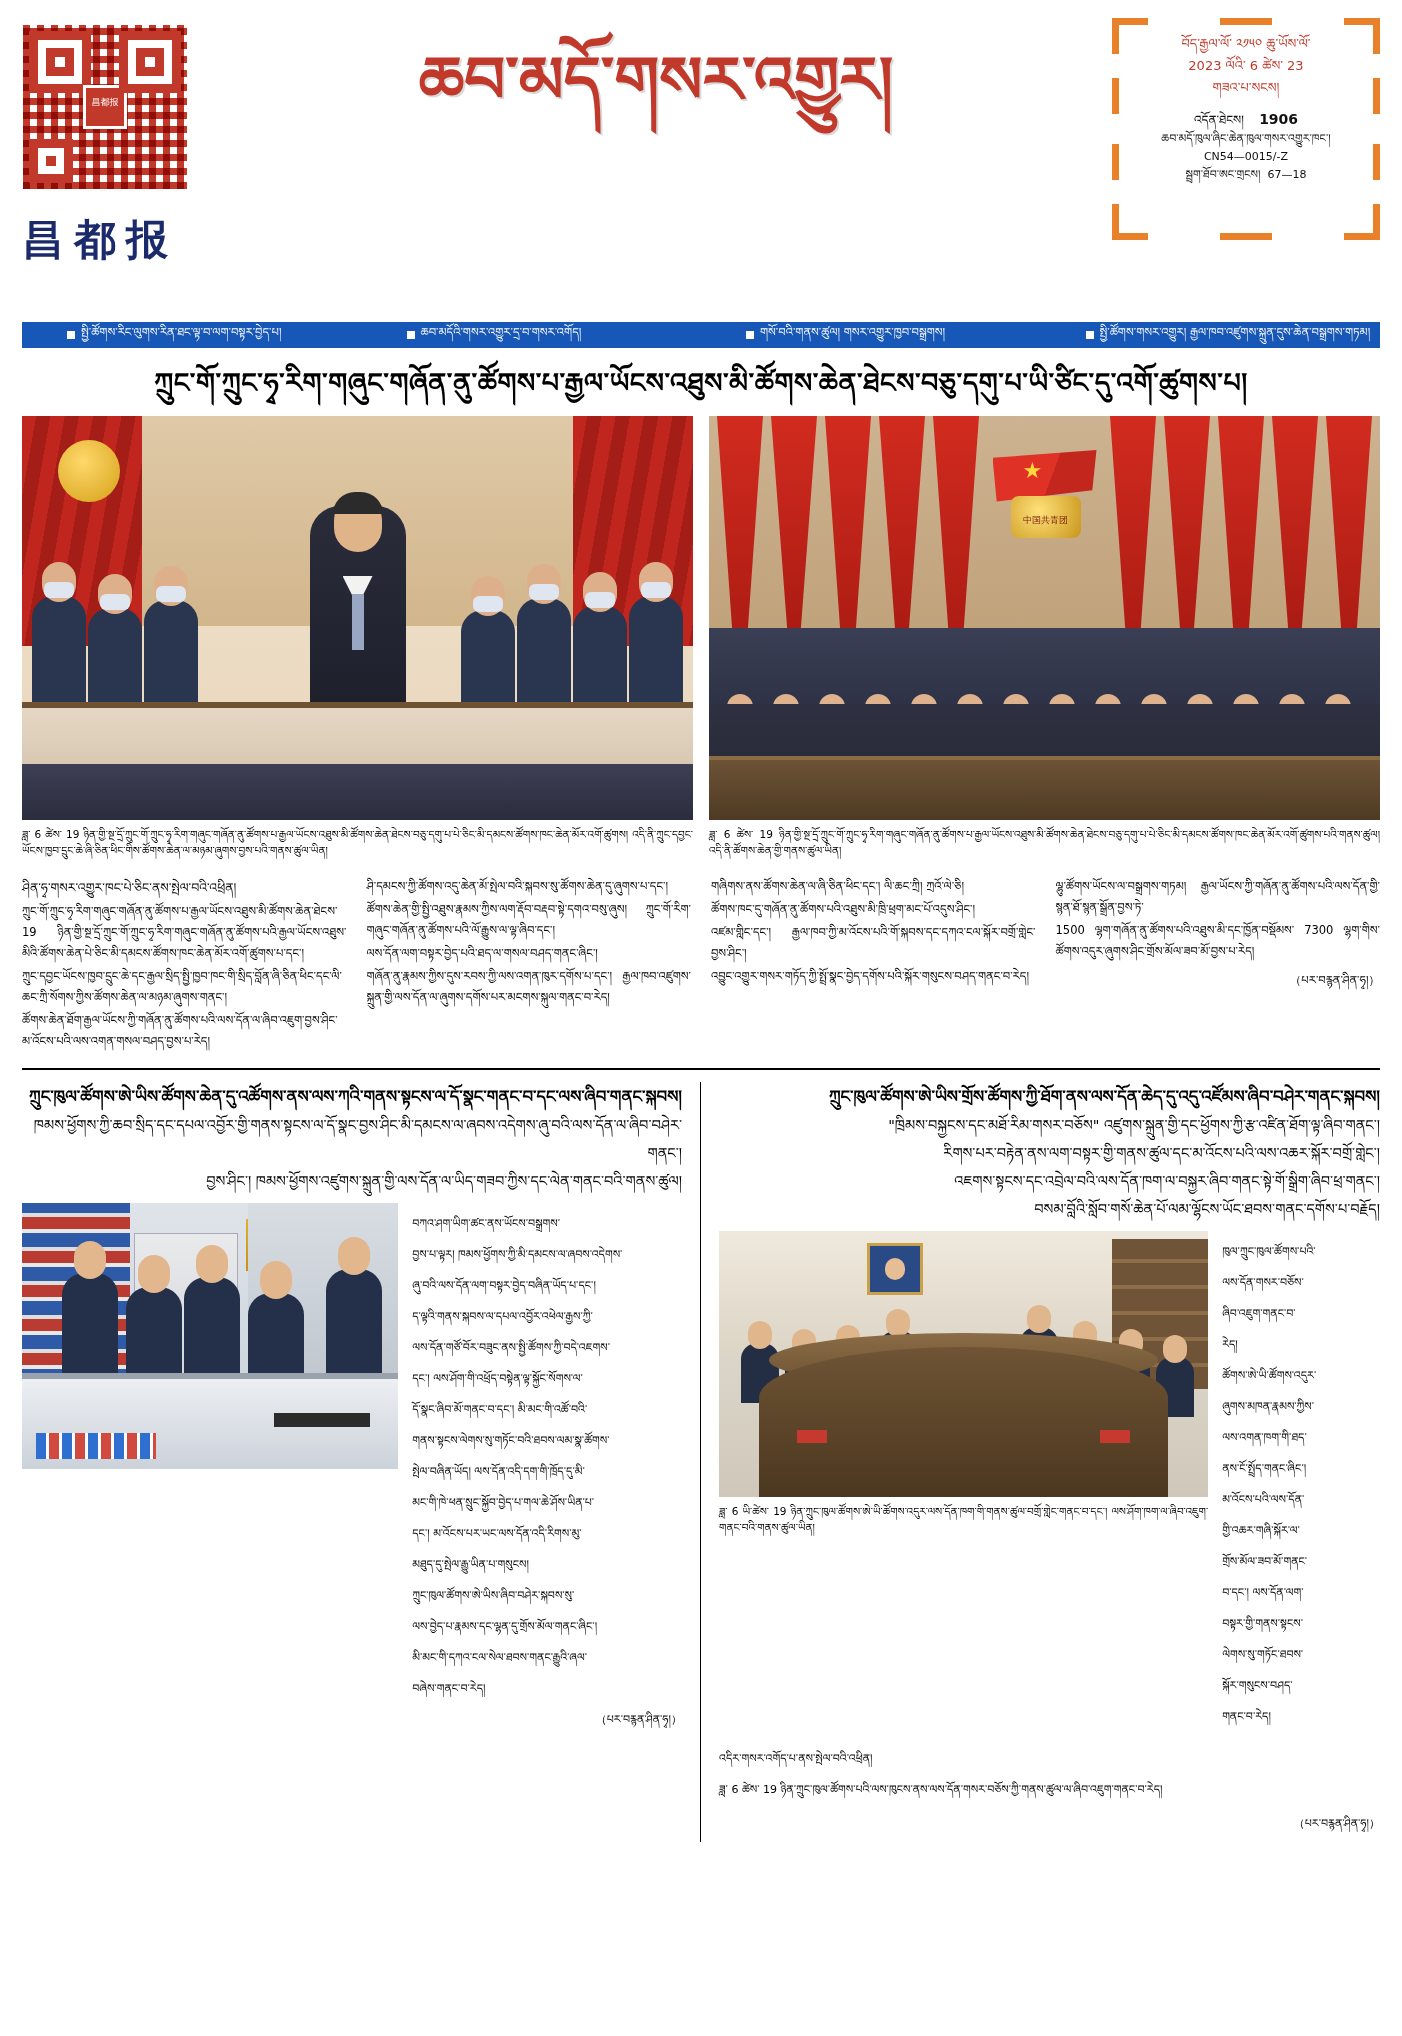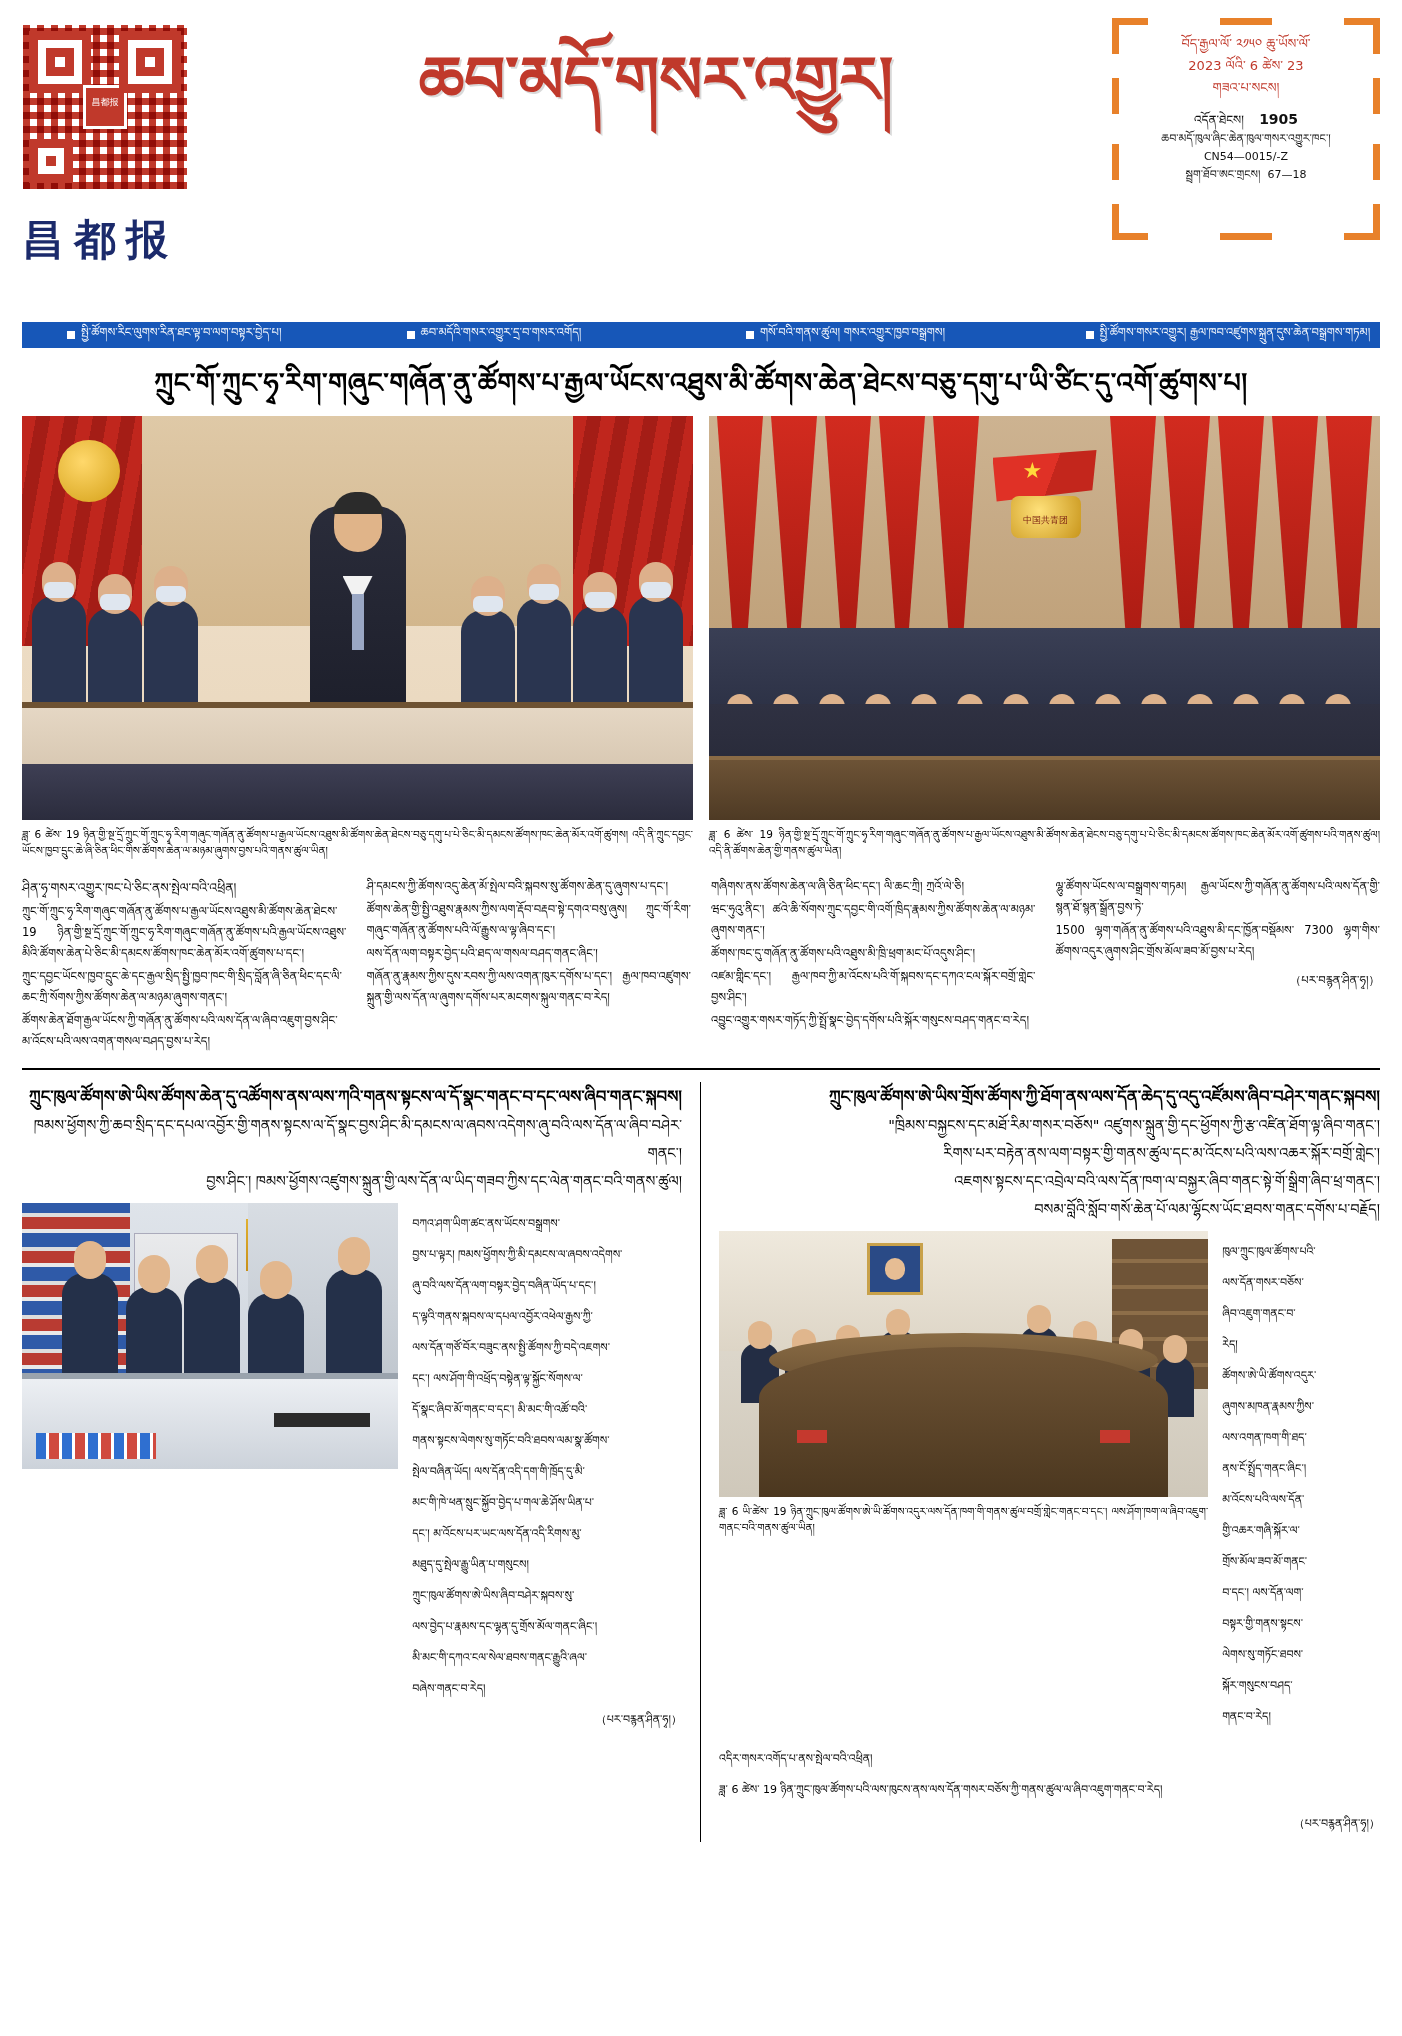--- a/index.html
+++ b/index.html
@@ -474,21 +474,21 @@
       <span class="edge r2"></span>
       <span class="edge t"></span>
       <span class="edge b"></span>
 
       <div class="dateline">བོད་རྒྱལ་ལོ་ ༢༡༥༠ ཆུ་ཡོས་ལོ་</div>
       <div class="dateline2">2023 ལོའི་ 6 ཚེས་ 23</div>
       <div class="dateline2">གཟའ་པ་སངས།</div>
       <div class="issue-line">
         <span>འདོན་ཐེངས།</span>
         &nbsp;&nbsp;
-        <span class="issue-num">1905</span>
+        <span class="issue-num">1906</span>
       </div>
       <div class="small-line">ཆབ་མདོ་ཁུལ་ཞིང་ཆེན་ཁུལ་གསར་འགྱུར་ཁང་།</div>
       <div class="small-line">CN54—0015/-Z</div>
       <div class="small-line">
         <span>སྦྲག་ཐོབ་ཨང་གྲངས།</span>
         &nbsp;<span>67—18</span>
       </div>
     </div>
   </div>
 
@@ -601,21 +601,20 @@
       <p>ཚོགས་ཆེན་ཐོག་རྒྱལ་ཡོངས་ཀྱི་གཞོན་ནུ་ཚོགས་པའི་ལས་དོན་ལ་ཞིབ་འཇུག་བྱས་ཤིང་མ་འོངས་པའི་ལས་འགན་གསལ་བཤད་བྱས་པ་རེད།</p>
     </div>
     <div class="col">
       <p>ཤི་དམངས་ཀྱི་ཚོགས་འདུ་ཆེན་མོ་སྤེལ་བའི་སྐབས་སུ་ཚོགས་ཆེན་དུ་ཞུགས་པ་དང་།</p>
       <p>ཚོགས་ཆེན་གྱི་སྤྱི་འཐུས་རྣམས་ཀྱིས་ལག་རྡོབ་བརྡབ་སྟེ་དགའ་བསུ་ཞུས། ཀྲུང་གོ་རིག་གཞུང་གཞོན་ནུ་ཚོགས་པའི་ལོ་རྒྱུས་ལ་ལྟ་ཞིབ་དང་།</p>
       <p>ལས་དོན་ལག་བསྟར་བྱེད་པའི་ཐད་ལ་གསལ་བཤད་གནང་ཞིང་།</p>
       <p>གཞོན་ནུ་རྣམས་ཀྱིས་དུས་རབས་ཀྱི་ལས་འགན་ཁུར་དགོས་པ་དང་། རྒྱལ་ཁབ་འཛུགས་སྐྲུན་གྱི་ལས་དོན་ལ་ཞུགས་དགོས་པར་མངགས་སྐུལ་གནང་བ་རེད།</p>
     </div>
     <div class="col">
       <p>གཞིགས་ནས་ཚོགས་ཆེན་ལ་ཞི་ཅིན་ཕིང་དང་། ལི་ཆང་ཀྲི། ཀྲའོ་ལེ་ཅི།</p>
-      <p>ཝང་ཧུའུ་ནིང་། ཚའེ་ཆི་སོགས་ཀྲུང་དབྱང་གི་འགོ་ཁྲིད་རྣམས་ཀྱིས་ཚོགས་ཆེན་ལ་མཉམ་ཞུགས་གནང་།</p>
       <p>ཚོགས་ཁང་དུ་གཞོན་ནུ་ཚོགས་པའི་འཐུས་མི་ཁྲི་ཕྲག་མང་པོ་འདུས་ཤིང་།</p>
       <p>འཛམ་གླིང་དང་། རྒྱལ་ཁབ་ཀྱི་མ་འོངས་པའི་གོ་སྐབས་དང་དཀའ་ངལ་སྐོར་བགྲོ་གླེང་བྱས་ཤིང་།</p>
       <p>འབྱུང་འགྱུར་གསར་གཏོད་ཀྱི་སྤྲོ་སྣང་བྱེད་དགོས་པའི་སྐོར་གསུངས་བཤད་གནང་བ་རེད།</p>
     </div>
     <div class="col">
       <p>ལྷུ་ཚོགས་ཡོངས་ལ་བསྒྲགས་གཏམ། རྒྱལ་ཡོངས་ཀྱི་གཞོན་ནུ་ཚོགས་པའི་ལས་དོན་གྱི་སྙན་ཐོ་སྙན་སྒྲོན་བྱས་ཏེ་</p>
       <p>1500 ལྷག་གཞོན་ནུ་ཚོགས་པའི་འཐུས་མི་དང་ཁྱོན་བསྡོམས་ 7300 ལྷག་གིས་ཚོགས་འདུར་ཞུགས་ཤིང་གྲོས་མོལ་ཟབ་མོ་བྱས་པ་རེད།</p>
       <div class="byline">（པར་བརྙན་ཤིན་ཧྭ།）</div>
     </div>
   </div>

